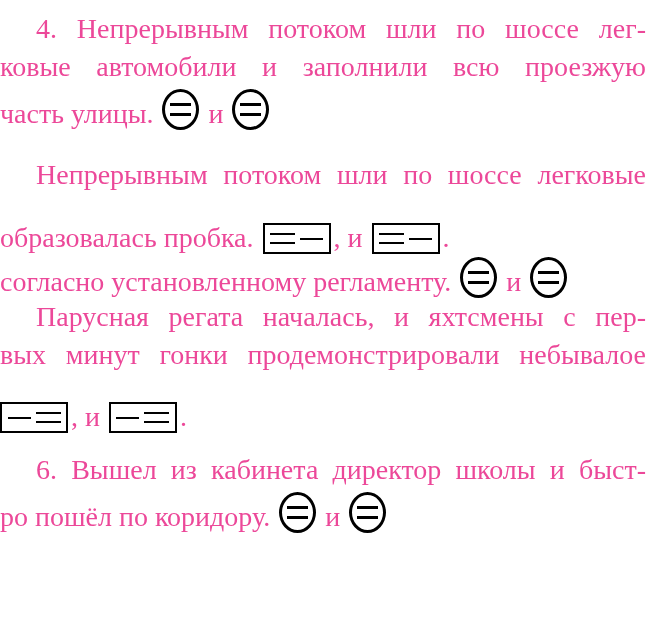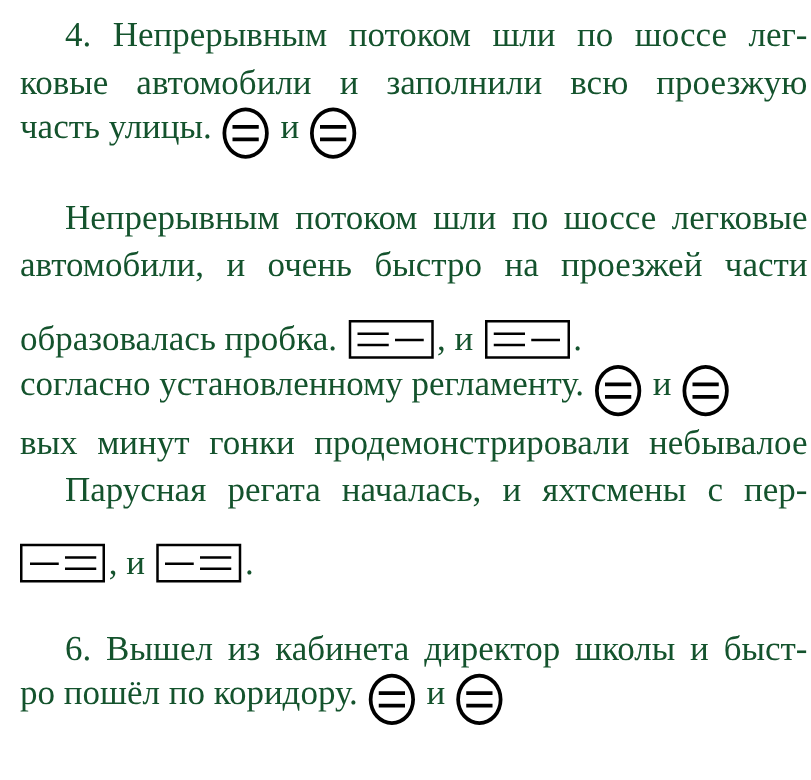--- a/index.html
+++ b/index.html
@@ -1,40 +1,40 @@
 <!DOCTYPE html>
 <html><head>
 <meta charset="utf-8">
 <style>
   html, body { margin: 0; padding: 0; background: #ffffff; }
   .page {
     position: relative;
     width: 649px;
     height: 624px;
     background: #ffffff;
-    color: #14532d;
+    color: #ec4899;
     font-family: "Liberation Serif", "DejaVu Serif", serif;
     font-size: 28px;
     overflow: hidden;
     box-sizing: border-box;
-    padding: 0 3px 0 16px;
+    padding: 0 3px 0 0;
   }
   .line {
     height: 38px;
     line-height: 38px;
     white-space: nowrap;
   }
   .just {
     text-align: justify;
     text-align-last: justify;
   }
   .indent { padding-left: 36px; }
   .symline {
     display: flex;
-    align-items: flex-start;
+    align-items: flex-end;
     height: 44px;
   }
   .boxline { height: 36px; }
   .symline > * + * { margin-left: 9px; }
   .symline .tight { margin-left: 3px; }
   .txt { white-space: pre; }
   
   .circle-sym {
     flex: none;
     display: inline-flex;
@@ -75,42 +75,41 @@
   .dash {
     width: 23px;
     height: 0;
     border-top: 2.5px solid #000;
   }
   .mt10 { margin-top: 10px; }
   .mt8  { margin-top: 26px; }
   .mt24 { margin-top: 24px; }
   .mt21 { margin-top: 21px; }
   .mt23 { margin-top: 23px; }
-  .mt30 { margin-top: 30px; }
+  .mt30 { margin-top: 18px; }
 </style>
 </head>
 <body>
 
 <div class="page">
 
   <div class="line just indent mt10">4. Непрерывным потоком шли по шоссе лег-</div>
   <div class="line just">ковые автомобили и заполнили всю проезжую</div>
   <div class="symline">
     <span class="txt">часть улицы.</span>
     <span class="circle-sym">
         <span class="eq"></span>
       </span>
     <span class="txt">и</span>
     <span class="circle-sym">
         <span class="eq"></span>
       </span>
   </div>
 
   <div class="line just indent mt8">Непрерывным потоком шли по шоссе легковые</div>
-  <div class="line just">автомобили, и очень быстро на проезжей части</div>
   <div class="symline boxline mt24">
     <span class="txt">образовалась пробка.</span>
     <span class="box-sym">
         <span class="eq-s"></span>
         <span class="dash"></span>
       </span>
     <span class="txt tight">, и</span>
     <span class="box-sym">
         <span class="eq-s"></span>
         <span class="dash"></span>
@@ -122,22 +121,22 @@
     <span class="txt">согласно установленному регламенту.</span>
     <span class="circle-sym">
         <span class="eq"></span>
       </span>
     <span class="txt">и</span>
     <span class="circle-sym">
         <span class="eq"></span>
       </span>
   </div>
 
+  <div class="line just indent">Парусная регата началась, и яхтсмены с пер-</div>
   <div class="line just">вых минут гонки продемонстрировали небывалое</div>
-  <div class="line just indent">Парусная регата началась, и яхтсмены с пер-</div>
   <div class="symline boxline mt23">
     <span class="box-sym">
         <span class="dash"></span>
         <span class="eq-s"></span>
       </span>
     <span class="txt tight">, и</span>
     <span class="box-sym">
         <span class="dash"></span>
         <span class="eq-s"></span>
       </span>

